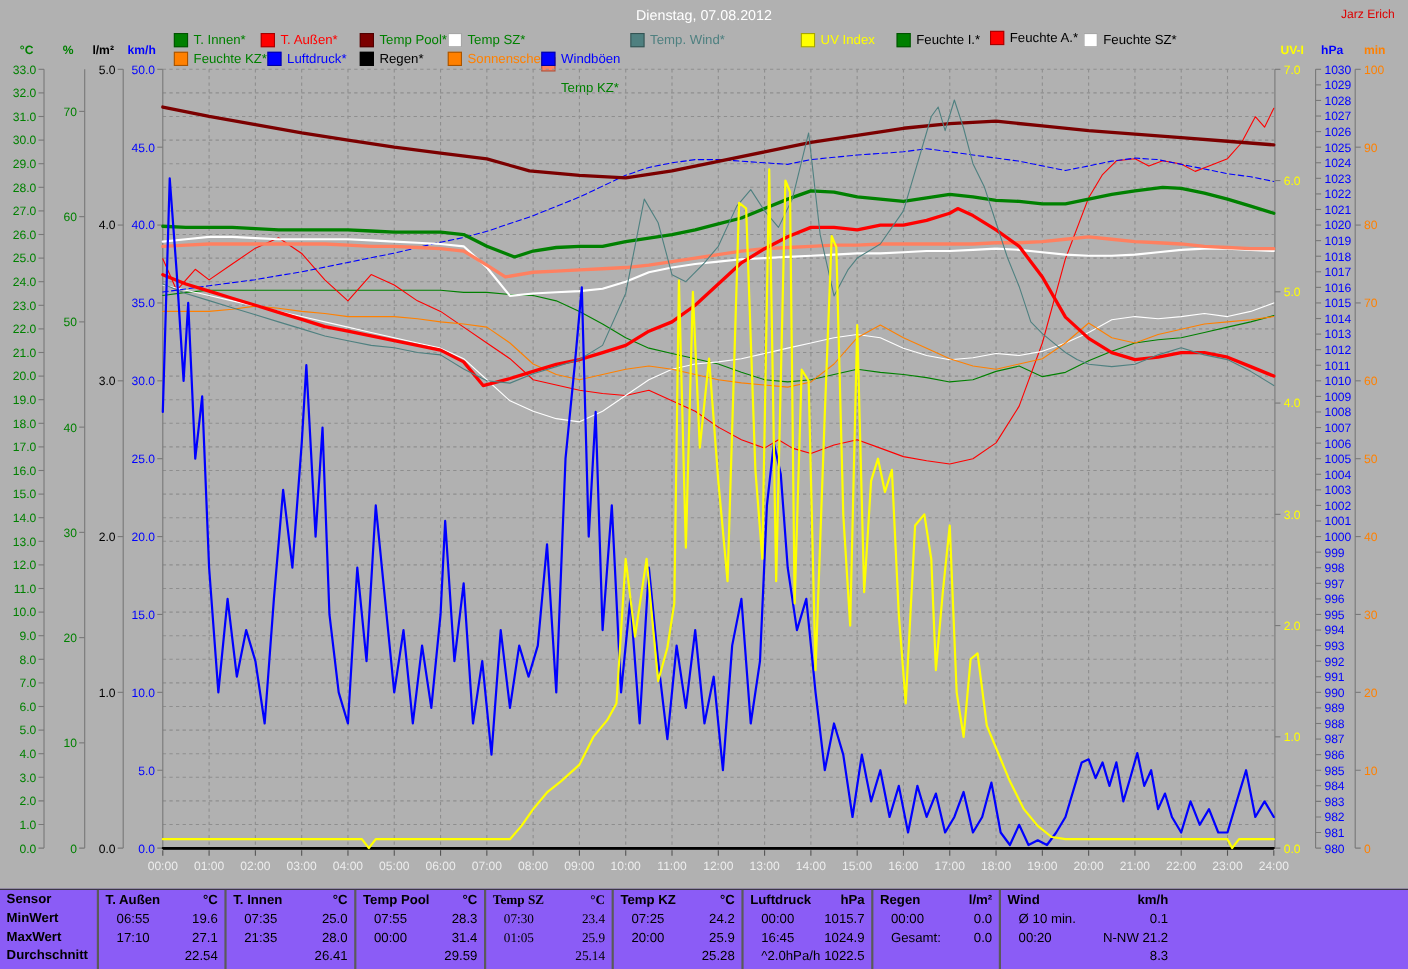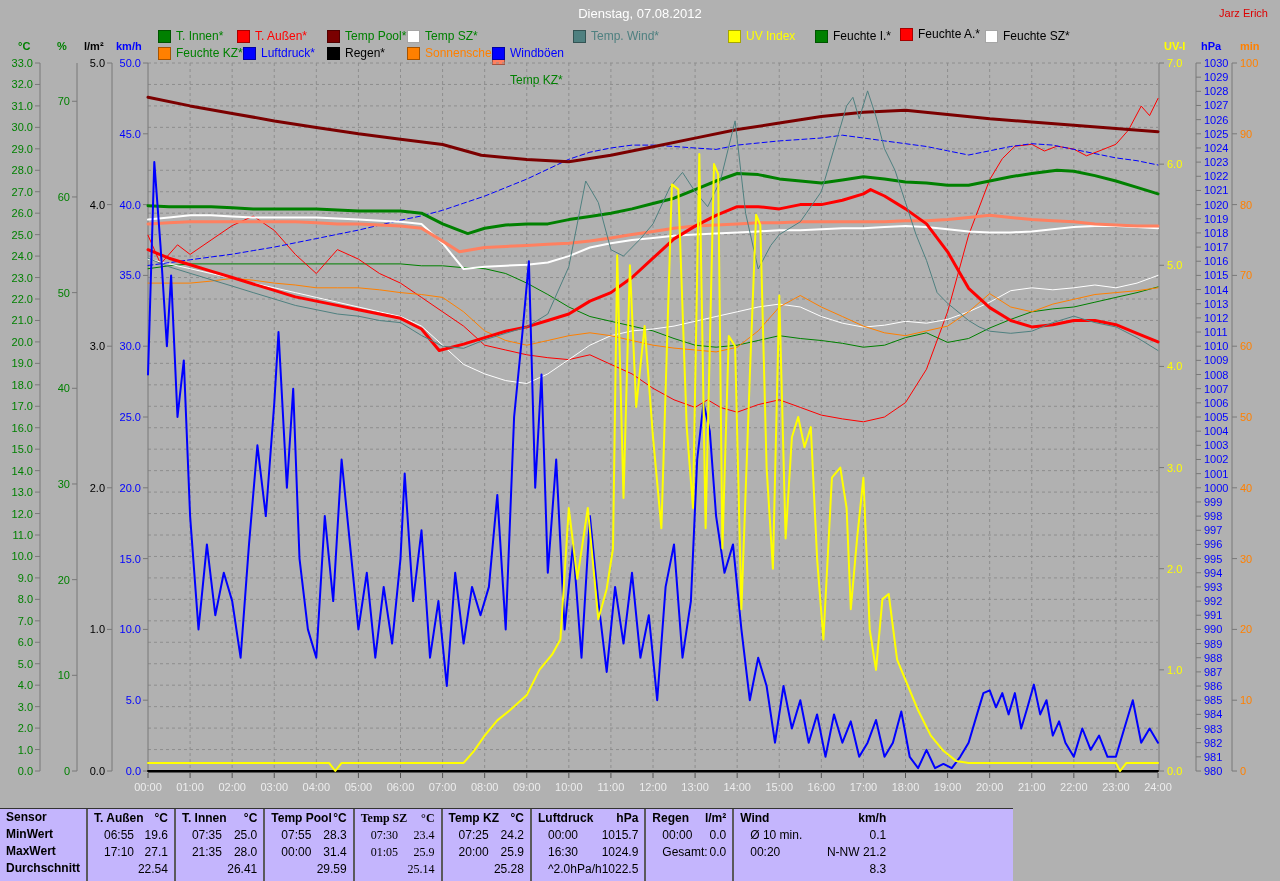--- a/index.html
+++ b/index.html
@@ -3,21 +3,21 @@
 <meta charset="utf-8">
 <style>
   html,body{margin:0;padding:0}
   body{width:1280px;height:881px;background:#b1b1b1;font-family:"Liberation Sans",sans-serif;position:relative;overflow:hidden}
   #title{position:absolute;top:6px;left:0;width:100%;text-align:center;color:#ffffff;font-size:13px}
   #user{position:absolute;top:7px;right:12px;color:#dd0000;font-size:11px}
   .li{position:absolute;display:flex;align-items:center;font-size:12px;white-space:nowrap}
   .li .box{width:11px;height:11px;margin-right:5px;border:1px solid rgba(0,0,0,0.35);flex:0 0 auto}
   .axh{position:absolute;font-size:11px;font-weight:bold}
   #chart{position:absolute;left:0;top:0}
-  #stats{position:absolute;left:0;top:808px;width:1013px;height:73px;background:#c4b5fd;border-top:1px solid #333;display:flex;box-sizing:border-box;color:#000}
+  #stats{position:absolute;left:0;top:808px;width:1280px;height:73px;background:#8b5cf6;border-top:1px solid #333;display:flex;box-sizing:border-box;color:#000}
   .grp{box-sizing:border-box;border-left:2px solid #5a5a5a;font-size:12px}
   .grp.first{border-left:none}
   .cell{display:flex;justify-content:space-between;line-height:17px;padding:0 6px;white-space:nowrap}
   .cell.hdr{font-weight:bold;padding-top:1px}
   .cell .t{padding-left:10px}
   .sensor .cell{font-weight:bold}
   svg text{font-family:"Liberation Sans",sans-serif}
 </style>
 </head>
 <body>
@@ -600,21 +600,21 @@
     <div class="grp" style="width: 118px;">
       <div class="cell hdr">
         <span class="">Luftdruck</span>
         <span>hPa</span>
       </div>
       <div class="cell ">
         <span class="t">00:00</span>
         <span>1015.7</span>
       </div>
       <div class="cell ">
-        <span class="t">16:30</span>
+        <span class="t">16:45</span>
         <span>1024.9</span>
       </div>
       <div class="cell ">
         <span class="t">^2.0hPa/h</span>
         <span>1022.5</span>
       </div>
     </div>
     <div class="grp" style="width: 116px;">
       <div class="cell hdr">
         <span class="">Regen</span>

